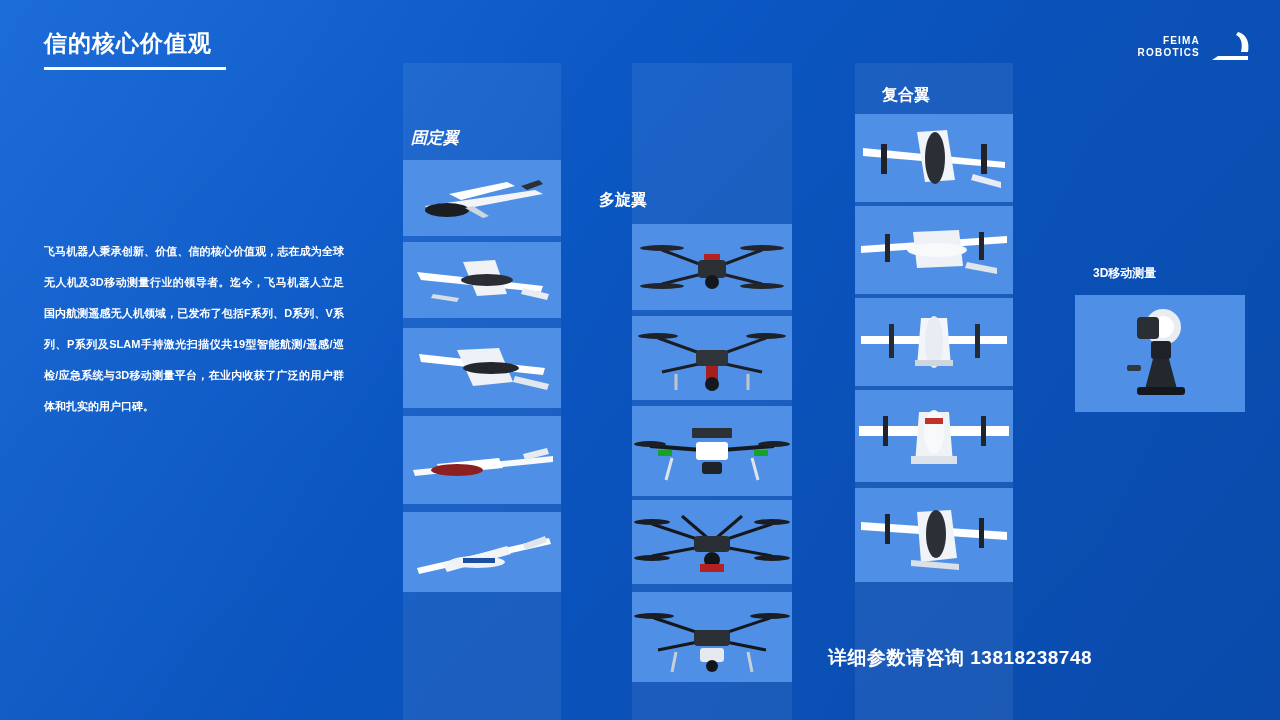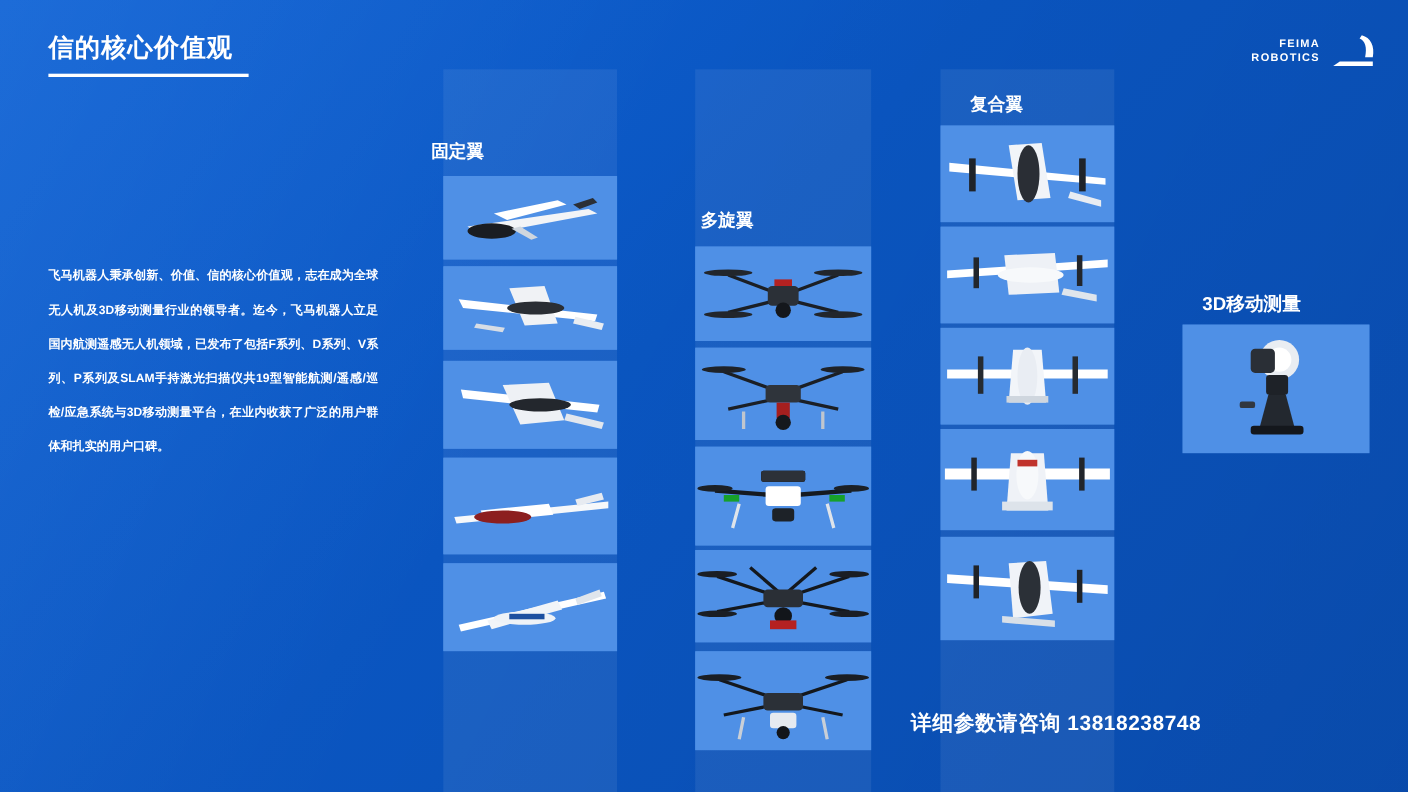--- a/index.html
+++ b/index.html
@@ -128,21 +128,21 @@
       <svg viewBox="0 0 44 34" aria-hidden="true">
         <path d="M4 30 L40 30 L40 26 L10 26 Z" fill="#ffffff"></path>
         <path d="M30 2 C38 4 42 12 40 22 L33 22 C35 13 33 7 28 5 Z" fill="#ffffff"></path>
       </svg>
     </div>
   </div>
 
   <div class="desc">飞马机器人秉承创新、价值、信的核心价值观，志在成为全球无人机及3D移动测量行业的领导者。迄今，飞马机器人立足国内航测遥感无人机领域，已发布了包括F系列、D系列、V系列、P系列及SLAM手持激光扫描仪共19型智能航测/遥感/巡检/应急系统与3D移动测量平台，在业内收获了广泛的用户群体和扎实的用户口碑。</div>
 
   <div class="column" style="left:403px; top:63px; width:158px; height:657px;"></div>
-  <div class="col-label" style="left:392px; top:128px;">固定翼</div>
+  <div class="col-label" style="left:411px; top:128px;font-style:italic;">固定翼</div>
 
   <div class="thumb" style="left:403px; top:160px; width:158px; height:76px;">
     <svg viewBox="0 0 158 76">
       <rect width="158" height="76" fill="#4f90e6"></rect>
       <g>
         <path d="M22 46 L132 30 L140 34 L34 54 Z" fill="#f2f4f7"></path>
         <path d="M46 34 L104 22 L112 26 L58 40 Z" fill="#ffffff"></path>
         <ellipse cx="44" cy="50" rx="22" ry="7" fill="#1a1d22"></ellipse>
         <path d="M118 26 L136 20 L140 24 L124 30 Z" fill="#2b2f36"></path>
         <path d="M62 48 L80 58 L86 56 L70 46 Z" fill="#cfd6de"></path>
@@ -186,21 +186,21 @@
       <rect width="158" height="80" fill="#4f90e6"></rect>
       <path d="M14 56 L146 26 L148 32 L16 62 Z" fill="#ffffff"></path>
       <path d="M40 52 L104 34 L108 42 L44 60 Z" fill="#f1f4f8"></path>
       <ellipse cx="74" cy="50" rx="28" ry="6" fill="#eef2f7"></ellipse>
       <rect x="60" y="46" width="32" height="5" fill="#1c4fa0"></rect>
       <path d="M120 32 L142 24 L144 30 L122 38 Z" fill="#dfe5ec"></path>
     </svg>
   </div>
 
   <div class="column" style="left:632px; top:63px; width:160px; height:657px;"></div>
-  <div class="col-label" style="left:637px; top:190px;">多旋翼</div>
+  <div class="col-label" style="left:599px; top:190px;">多旋翼</div>
 
   <div class="thumb" style="left:632px; top:224px; width:160px; height:86px;">
     <svg viewBox="0 0 160 86">
       <rect width="160" height="86" fill="#4f90e6"></rect>
       <g stroke="#1b1f25" stroke-width="3" fill="none">
         <line x1="30" y1="26" x2="78" y2="44"></line>
           <line x1="130" y1="26" x2="82" y2="44"></line>
         <line x1="30" y1="60" x2="78" y2="48"></line>
           <line x1="130" y1="60" x2="82" y2="48"></line>
       </g>
@@ -357,21 +357,21 @@
       <rect width="158" height="94" fill="#4f90e6"></rect>
       <path d="M6 34 L152 44 L152 52 L6 42 Z" fill="#ffffff"></path>
       <path d="M62 24 L96 22 L102 70 L66 74 Z" fill="#f0f3f8"></path>
       <ellipse cx="81" cy="46" rx="10" ry="24" fill="#2b3037"></ellipse>
       <rect x="30" y="26" width="5" height="30" fill="#1f2328"></rect>
       <rect x="124" y="30" width="5" height="30" fill="#1f2328"></rect>
       <path d="M56 72 L104 76 L104 82 L56 78 Z" fill="#d9e0e8"></path>
     </svg>
   </div>
 
-  <div class="col-label" style="left:1093px; top:265px; font-size:17px;text-align:center;">3D移动测量</div>
+  <div class="col-label" style="left:1093px; top:265px; font-size:12px;text-align:center;">3D移动测量</div>
 
   <div class="thumb" style="left:1075px; top:295px; width:170px; height:117px;">
     <svg viewBox="0 0 170 117">
       <rect width="170" height="117" fill="#4f90e6"></rect>
       <circle cx="88" cy="32" r="18" fill="#e9edf2"></circle>
       <circle cx="88" cy="32" r="11" fill="#ffffff"></circle>
       <rect x="62" y="22" width="22" height="22" rx="4" fill="#2a2f36"></rect>
       <rect x="76" y="46" width="20" height="18" rx="3" fill="#1e2228"></rect>
       <path d="M78 64 L70 94 L102 94 L94 64 Z" fill="#23282f"></path>
       <rect x="62" y="92" width="48" height="8" rx="3" fill="#14171c"></rect>

